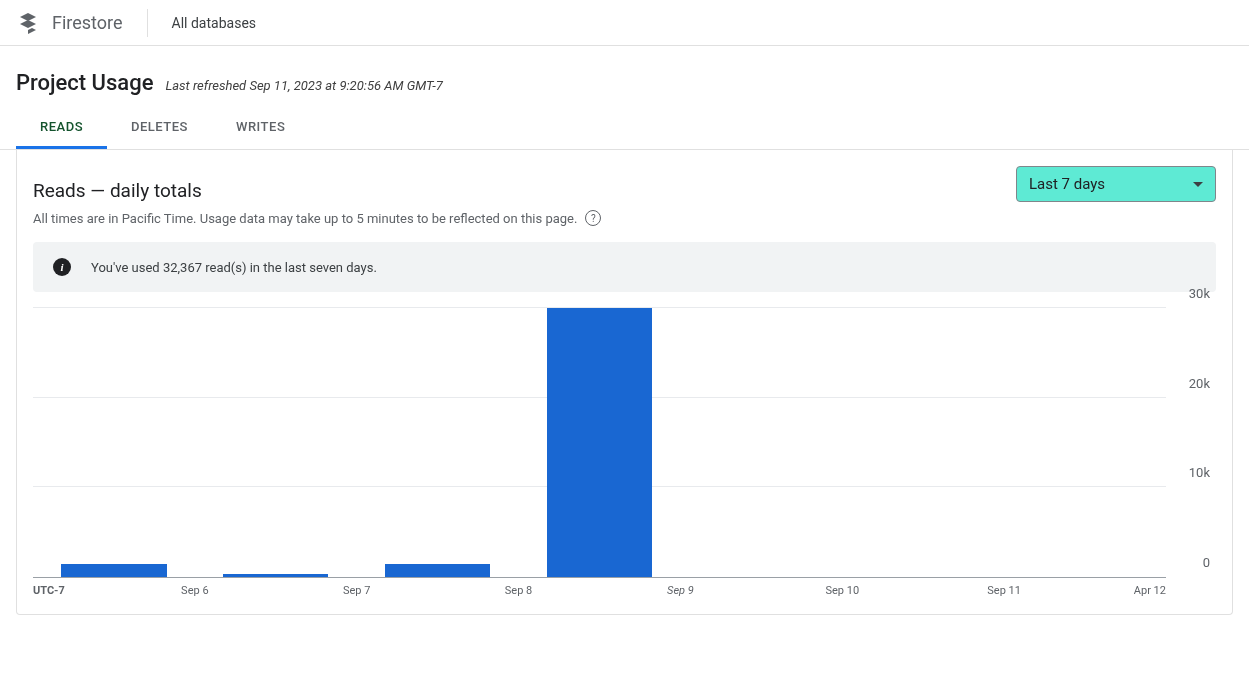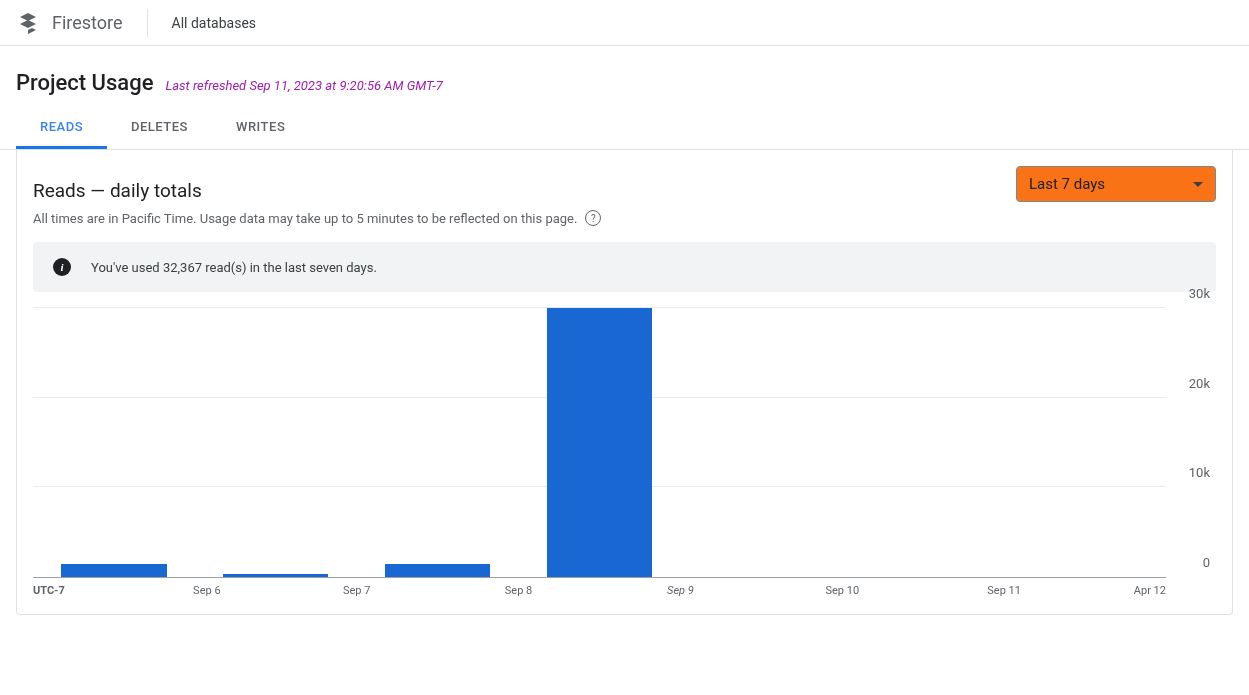--- a/index.html
+++ b/index.html
@@ -48,38 +48,38 @@
       gap: 12px;
     }
     .page-title {
       font-size: 22px;
       font-weight: 500;
       letter-spacing: 0;
     }
     .last-refreshed {
       font-size: 13px;
       font-style: italic;
-      color: #a21caf;
+      color: #404040;
     }
     .tabs {
       display: flex;
       border-bottom: 1px solid #e0e0e0;
       padding-left: 16px;
     }
     .tab {
       padding: 12px 24px;
       font-size: 13px;
       font-weight: 500;
       letter-spacing: 0.5px;
       color: #5f6368;
       cursor: pointer;
       border-bottom: 3px solid transparent;
     }
     .tab.active {
-      color: #3b82f6;
+      color: #14532d;
       border-bottom-color: #1a73e8;
     }
     .panel {
       margin: 0 16px 16px 16px;
       border: 1px solid #e0e0e0;
       border-top: none;
       border-radius: 0 0 4px 4px;
       padding-bottom: 16px;
     }
     .panel-header-row {
@@ -115,21 +115,21 @@
     .range-select {
       border: 1px solid #80868b;
       border-radius: 4px;
       padding: 8px 12px;
       display: flex;
       align-items: center;
       justify-content: space-between;
       width: 200px;
       font-size: 15px;
       cursor: pointer;
-      background: #f97316;
+      background: #5eead4;
     }
     .caret-down {
       width: 0;
       height: 0;
       border-left: 5px solid transparent;
       border-right: 5px solid transparent;
       border-top: 5px solid #3c4043;
     }
     .info-banner {
       margin: 0 16px;
@@ -290,21 +290,21 @@
           <div class="bar-slot">
             <div class="bar" style="height: 0%; background: rgb(25, 103, 210);"></div>
           </div>
           <div class="bar-slot">
             <div class="bar" style="height: 0%; background: rgb(25, 103, 210);"></div>
           </div>
         </div>
       </div>
     <div class="x-axis-wrap" id="x-axis">
         <div class="x-label" style="left: 0%; transform: translateX(0px);">UTC-7</div>
-        <div class="x-label" style="left: 14.2857%; margin-left: 12px;">Sep 6</div>
+        <div class="x-label" style="left: 14.2857%;">Sep 6</div>
         <div class="x-label" style="left: 28.5714%;">Sep 7</div>
         <div class="x-label" style="left: 42.8571%;">Sep 8</div>
         <div class="x-label" style="left: 57.1429%; font-style: italic;">Sep 9</div>
         <div class="x-label" style="left: 71.4286%;">Sep 10</div>
         <div class="x-label" style="left: 85.7143%;">Sep 11</div>
         <div class="x-label" style="left: 100%; transform: translateX(-100%);">Apr 12</div>
       </div>
   </div>
 </div>
 

